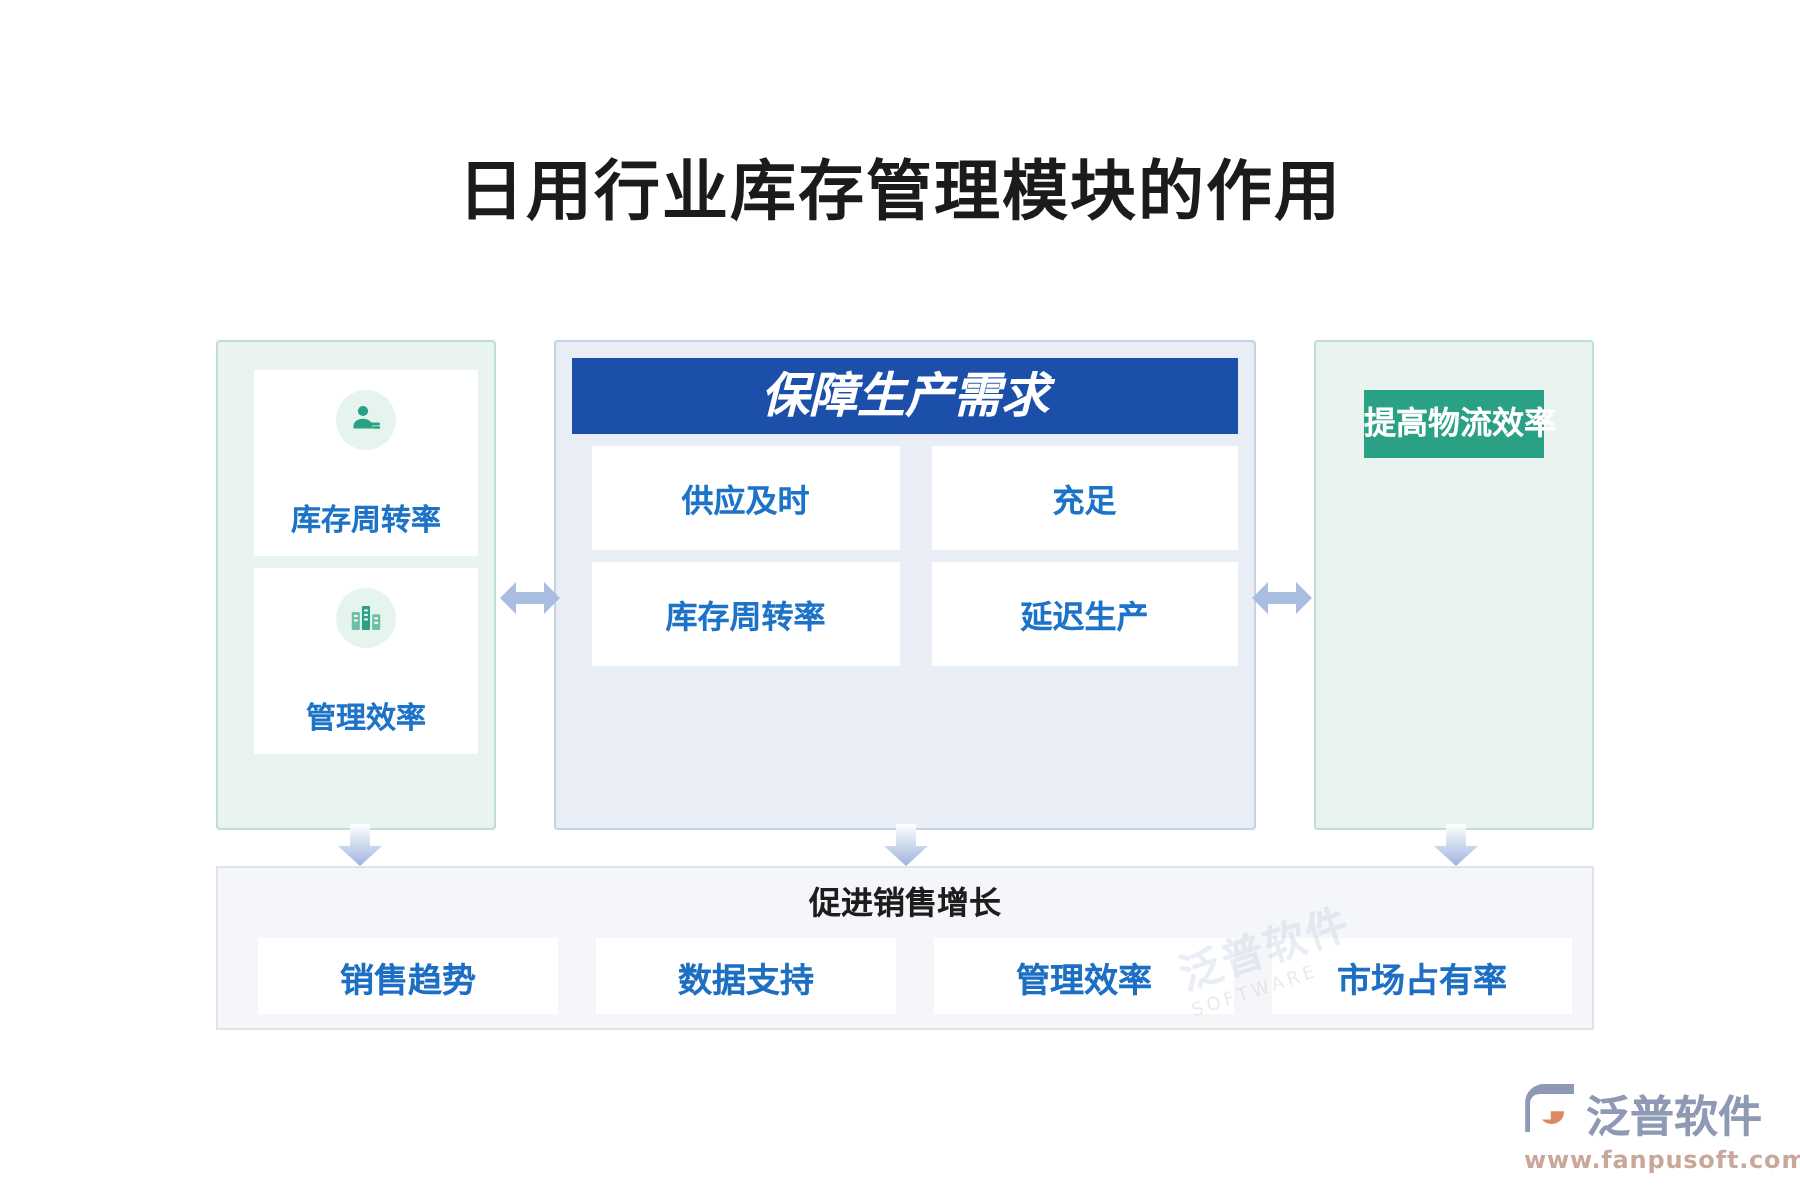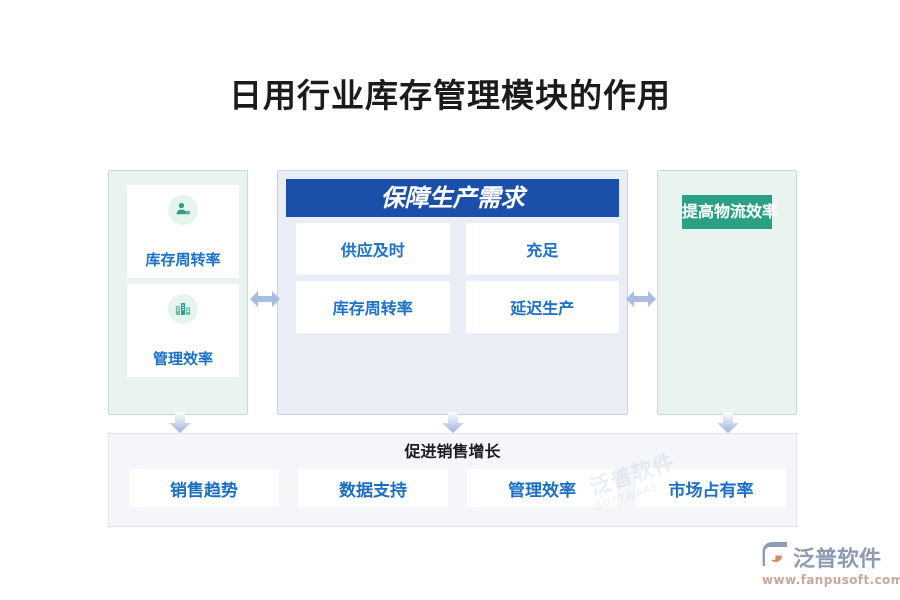--- a/index.html
+++ b/index.html
@@ -207,21 +207,21 @@
   .v-arrow.a1 { left: 166px; }
   .v-arrow.a2 { left: 439px; }
   .v-arrow.a3 { left: 714px; }
 
   
   .panel-bottom {
     position: absolute;
     left: 108px;
     top: 433px;
     width: 689px;
-    height: 94px;
+    height: 82px;
     box-sizing: border-box;
     background: #f4f6f9;
     border: 1px solid #dfe4ea;
     padding: 7px 10px 10px 10px;
   }
   .bottom-title {
     text-align: center;
     font-family: "DejaVu Serif", "Liberation Serif", serif;
     font-weight: 700;
     font-size: 16px;

